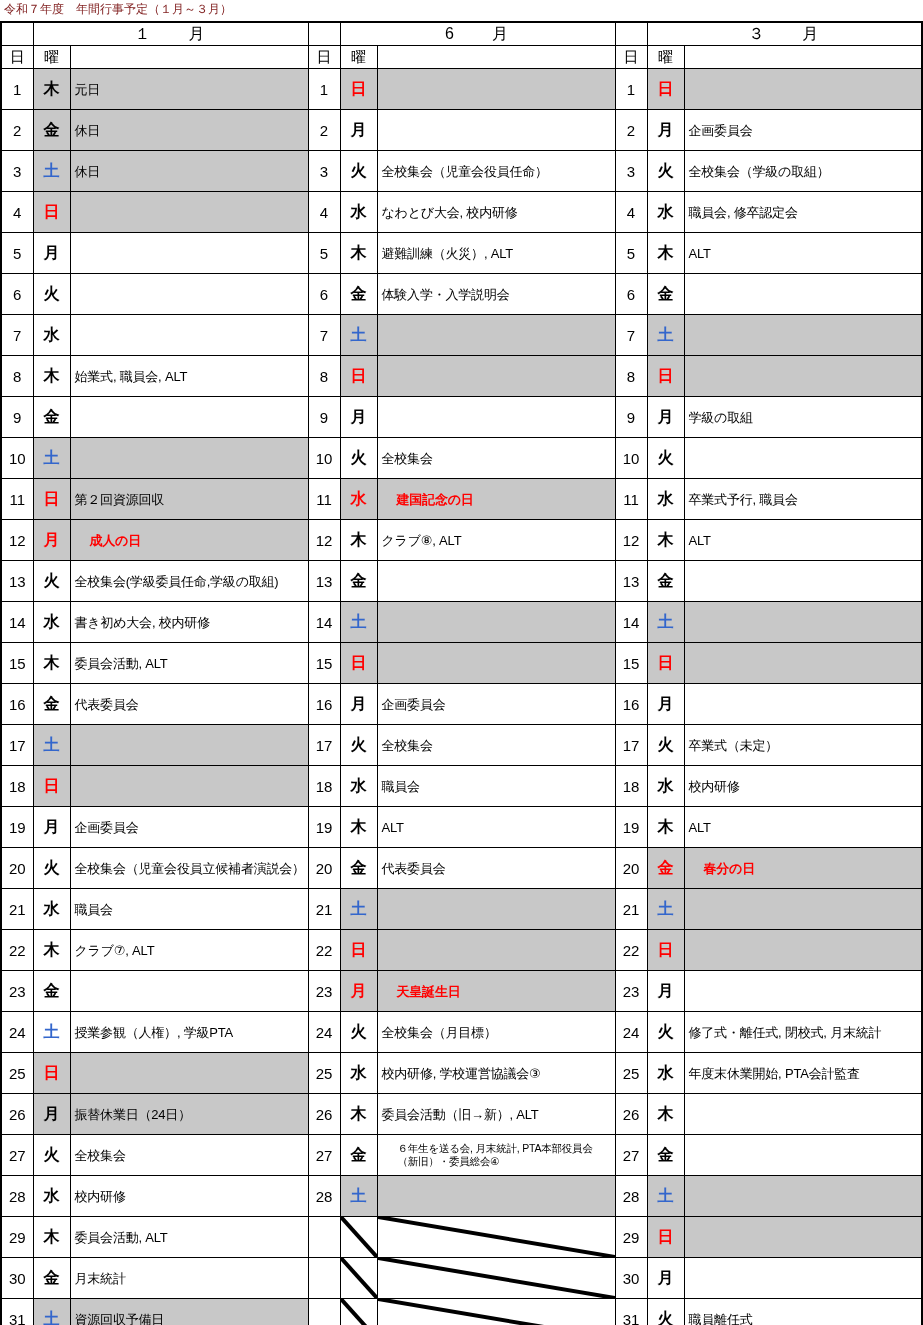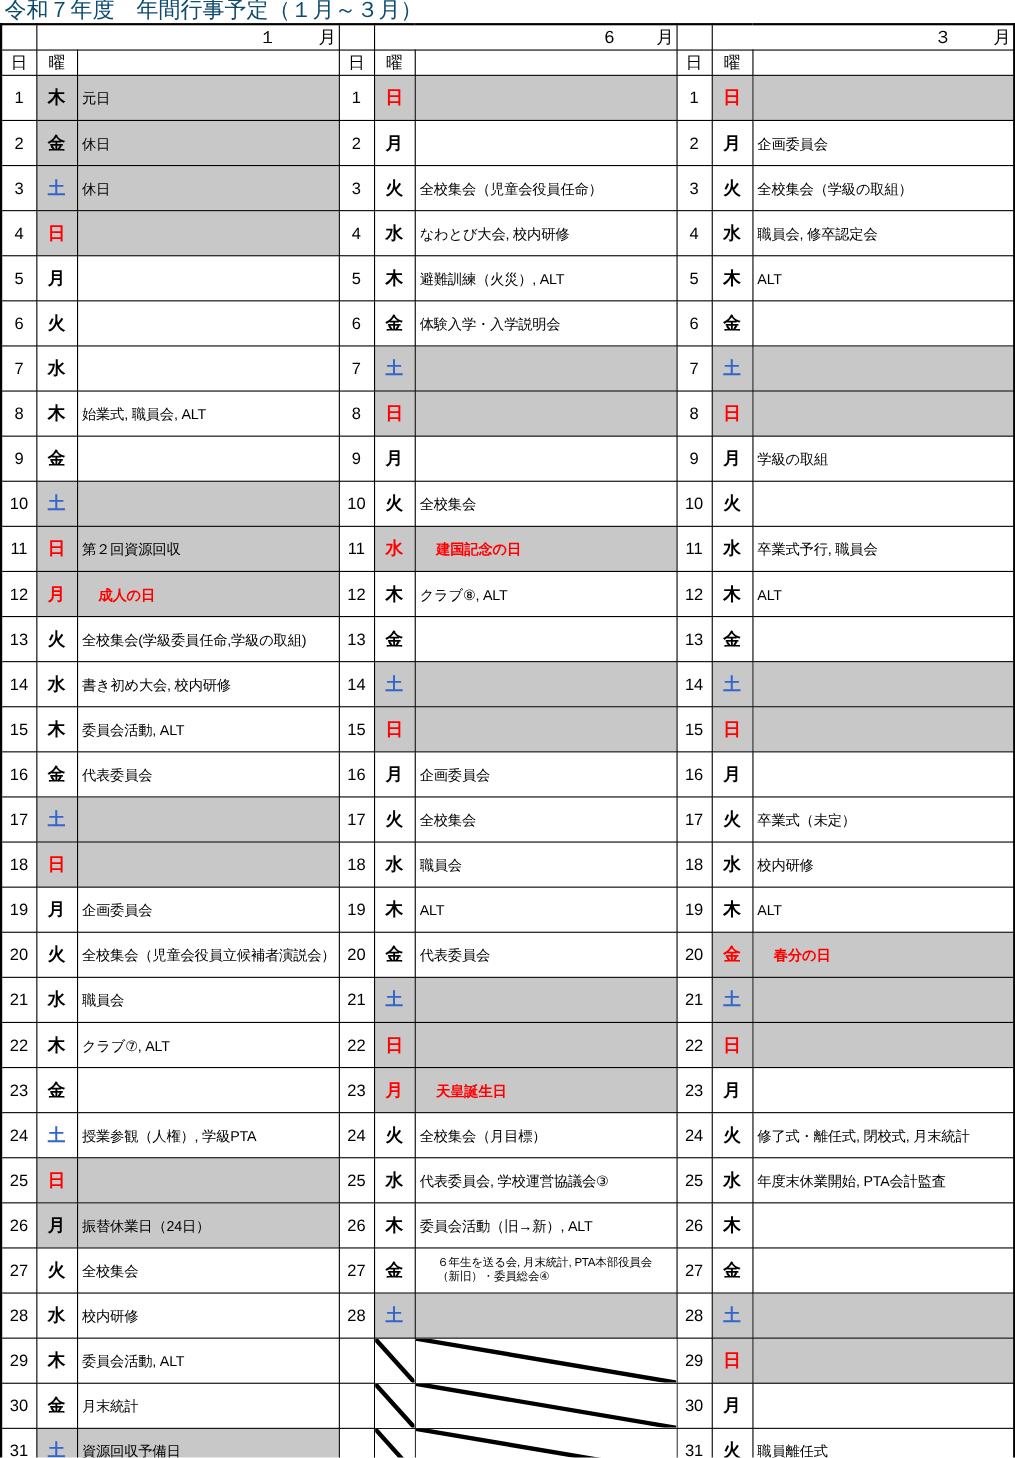--- a/index.html
+++ b/index.html
@@ -17,25 +17,25 @@
   #page {
     position: relative;
     width: 923px;
     height: 1325px;
     box-sizing: border-box;
   }
   #title {
     position: absolute;
     left: 4px;
     top: -1px;
-    font-size: 20px;
+    font-size: 12px;
     line-height: 20px;
     letter-spacing: 0px;
     white-space: nowrap;
-    color: #0c4a6e;
+    color: #7f1d1d;
   }
   table.cal {
     position: absolute;
     left: 0px;
     top: 21px;
     border-collapse: collapse;
     table-layout: fixed;
     width: 922px;
     border-top: 2px solid #000;
     border-left: 2px solid #000;
@@ -52,21 +52,21 @@
     overflow: hidden;
   }
   
   col.c-day   { width: 32px; }
   col.c-dow   { width: 37px; }
   col.c-ev    { width: 238px; }
 
   
   tr.month-row td {
     height: 22px;
-    text-align: right;
+    text-align: center;
     font-size: 16px;
     letter-spacing: 2px;
   }
   td.month-blank { border-right-width: 1px; }
   td.month-name  { font-size: 15px; }
 
   
   tr.hdr-row td {
     height: 22px;
     text-align: center;
@@ -558,21 +558,21 @@
         </tr>
         <tr class="d-row">
           <td class="day">25</td>
           <td class="dow sun shade">日</td>
           <td class="ev shade">
             <span class="evtxt"></span>
           </td>
           <td class="day sep-l">25</td>
           <td class="dow wk">水</td>
           <td class="ev">
-            <span class="evtxt">代表委員会, 学校運営協議会③</span>
+            <span class="evtxt">校内研修, 学校運営協議会③</span>
           </td>
           <td class="day sep-l">25</td>
           <td class="dow wk">水</td>
           <td class="ev">
             <span class="evtxt">年度末休業開始, PTA会計監査</span>
           </td>
         </tr>
         <tr class="d-row">
           <td class="day">26</td>
           <td class="dow wk shade">月</td>

